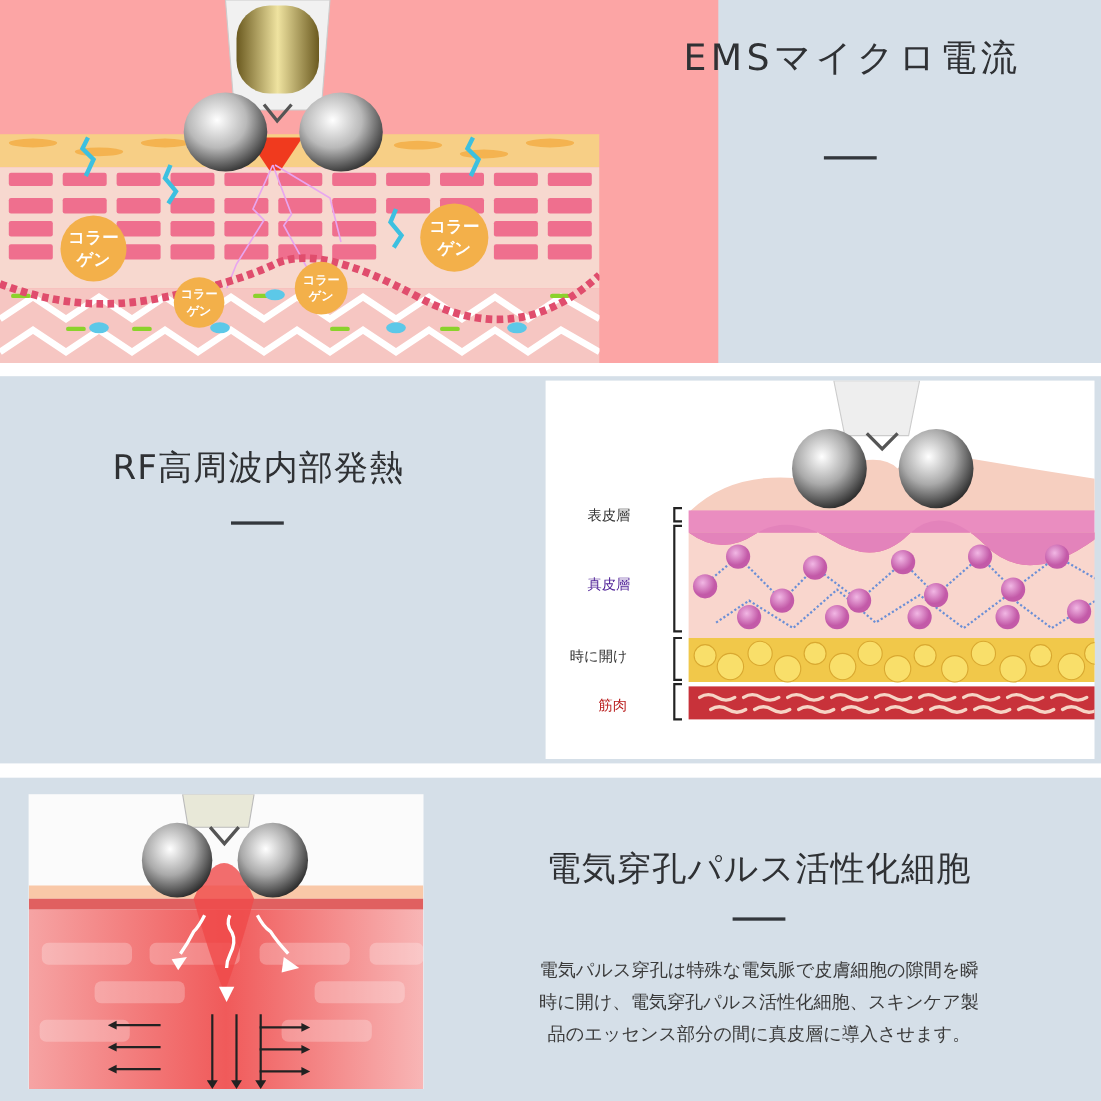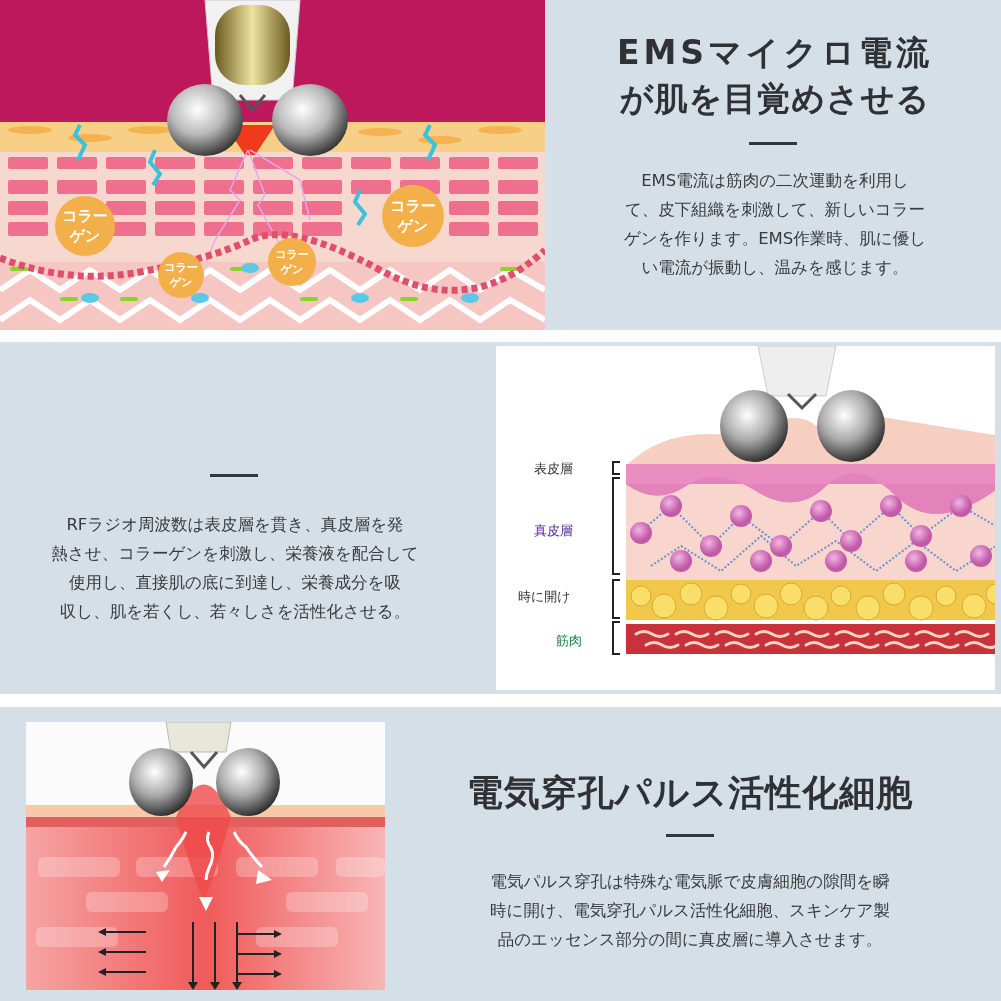--- a/index.html
+++ b/index.html
@@ -2,30 +2,30 @@
 <html><head>
 <meta charset="utf-8">
 <style>
 *{box-sizing:border-box;margin:0;padding:0}
 html,body{width:1001px;height:1001px;overflow:hidden;background:#fff}
 body{position:relative;font-family:"DejaVu Sans","Liberation Sans",sans-serif;color:#333}
 .band{position:absolute;left:0;width:1001px;background:#d5dfe8}
 #b1{top:0;height:330px}
 #b2{top:342px;height:352px}
 #b3{top:707px;height:294px}
-.title{position:absolute;text-align:center;font-weight:bold;color:#2f3134;letter-spacing:1px}
+.title{position:absolute;text-align:center;font-weight:normal;color:#2f3134;letter-spacing:1px}
 .rule{position:absolute;height:3px;background:#33373c;width:48px}
 .body{position:absolute;text-align:center;color:#3a3a3a;font-size:16.5px;line-height:29px;white-space:pre-line}
 .fig{position:absolute;overflow:hidden}
 </style>
 </head>
 <body>
 
 <div class="band" id="b1">
-  <div class="fig" style="left:0;top:0;width:545px;height:330px;background:#be185d">
+  <div class="fig" style="left:0;top:0;width:653px;height:330px;background:#fca5a5">
     <svg width="545" height="330" viewBox="0 0 545 330">
       <defs>
         <radialGradient id="ball" cx="40%" cy="35%" r="70%">
           <stop offset="0" stop-color="#fff"></stop>
             <stop offset=".5" stop-color="#b9b9b9"></stop>
             <stop offset="1" stop-color="#2a2a2a"></stop>
         </radialGradient>
         <linearGradient id="gold" x1="0" x2="1">
           <stop offset="0" stop-color="#6b5a20"></stop>
             <stop offset=".5" stop-color="#efe3a0"></stop>
@@ -136,41 +136,33 @@
     <div class="badge" style="position:absolute;left:382px;top:185px;width:62px;height:62px;border-radius:50%;background:#f3b04a;color:#fff;font-weight:bold;font-size:15px;line-height:20px;text-align:center;padding-top:11px;white-space:pre-line">コラー
 ゲン</div>
     <div class="badge" style="position:absolute;left:158px;top:252px;width:46px;height:46px;border-radius:50%;background:#f3b04a;color:#fff;font-weight:bold;font-size:11px;line-height:15px;text-align:center;padding-top:8px;white-space:pre-line">コラー
 ゲン</div>
     <div class="badge" style="position:absolute;left:268px;top:238px;width:48px;height:48px;border-radius:50%;background:#f3b04a;color:#fff;font-weight:bold;font-size:11px;line-height:15px;text-align:center;padding-top:9px;white-space:pre-line">コラー
 ゲン</div>
   </div>
 
   <div class="title" style="left:565px;top:30px;width:420px;font-size:33px;line-height:46px">
     <div style="letter-spacing:4px">EMSマイクロ電流</div>
-    <div>が肌を目覚めさせる</div>
   </div>
   <div class="rule" style="left:749px;top:142px"></div>
-  <div class="body" style="left:565px;top:166px;width:420px">EMS電流は筋肉の二次運動を利用し
-て、皮下組織を刺激して、新しいコラー
-ゲンを作ります。EMS作業時、肌に優し
-い電流が振動し、温みを感じます。</div>
 </div>
 
 <div class="band" id="b2">
+  <div class="title" style="left:0;top:62px;width:470px;font-size:31px">RF高周波内部発熱</div>
   <div class="rule" style="left:210px;top:132px"></div>
-  <div class="body" style="left:0;top:168px;width:470px">RFラジオ周波数は表皮層を貫き、真皮層を発
-熱させ、コラーゲンを刺激し、栄養液を配合して
-使用し、直接肌の底に到達し、栄養成分を吸
-収し、肌を若くし、若々しさを活性化させる。</div>
 
   <div class="fig" style="left:496px;top:4px;width:499px;height:344px;background:#fff">
     <div style="position:absolute;left:38px;top:114px;font-size:13px;color:#333">表皮層</div>
     <div style="position:absolute;left:38px;top:176px;font-size:13px;color:#4c1d95">真皮層</div>
     <div style="position:absolute;left:22px;top:242px;font-size:13px;color:#333">時に開け</div>
-    <div style="position:absolute;left:60px;top:286px;font-size:13px;color:#15803d">筋肉</div>
+    <div style="position:absolute;left:48px;top:286px;font-size:13px;color:#b91c1c">筋肉</div>
     <svg width="505" height="344" viewBox="0 0 505 344" style="position:absolute;left:0;top:0">
       <defs>
         <radialGradient id="ball2" cx="40%" cy="35%" r="70%">
           <stop offset="0" stop-color="#fff"></stop>
             <stop offset=".5" stop-color="#aaa"></stop>
             <stop offset="1" stop-color="#222"></stop>
         </radialGradient>
         <radialGradient id="cell" cx="40%" cy="35%">
             <stop offset="0" stop-color="#f1b7e4"></stop>
             <stop offset="1" stop-color="#c35aa8"></stop>
@@ -325,18 +317,18 @@
           <path d="M256 252 l-8 -4 l0 8 z"></path>
       </g>
 
       <path d="M140 0 L205 0 L200 30 L145 30 Z" fill="#e8e8d8" stroke="#bbb"></path>
       <ellipse cx="135" cy="60" rx="32" ry="34" fill="url(#ball3)"></ellipse>
       <ellipse cx="222" cy="60" rx="32" ry="34" fill="url(#ball3)"></ellipse>
       <path d="M165 30 L178 45 L191 30" stroke="#555" stroke-width="3" fill="none"></path>
     </svg>
   </div>
 
-  <div class="title" style="left:430px;top:62px;width:520px;font-size:36px">電気穿孔パルス活性化細胞</div>
+  <div class="title" style="left:430px;top:62px;width:520px;font-size:31px">電気穿孔パルス活性化細胞</div>
   <div class="rule" style="left:666px;top:127px"></div>
   <div class="body" style="left:420px;top:160px;width:540px">電気パルス穿孔は特殊な電気脈で皮膚細胞の隙間を瞬
 時に開け、電気穿孔パルス活性化細胞、スキンケア製
 品のエッセンス部分の間に真皮層に導入させます。</div>
 </div>
 
 </body></html>

